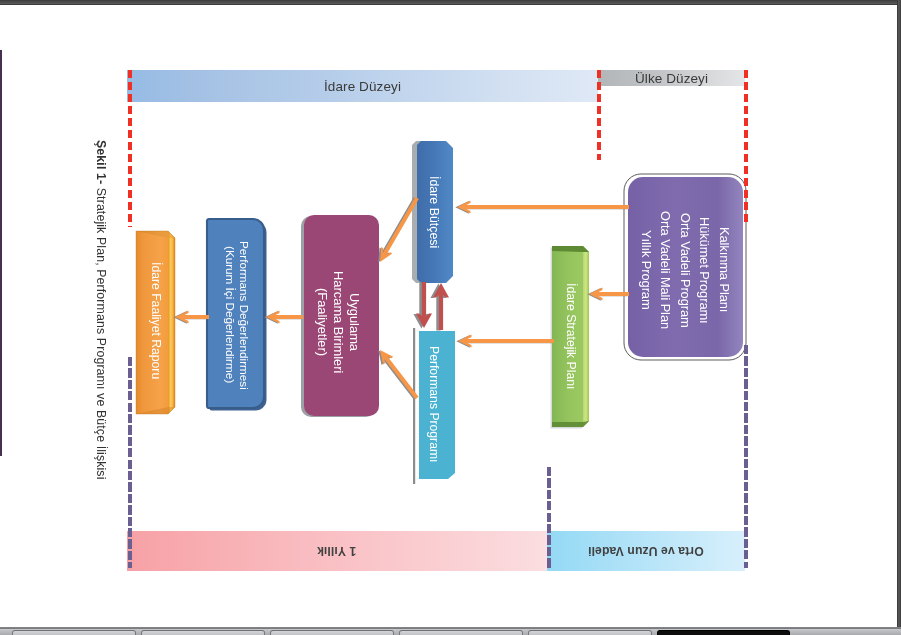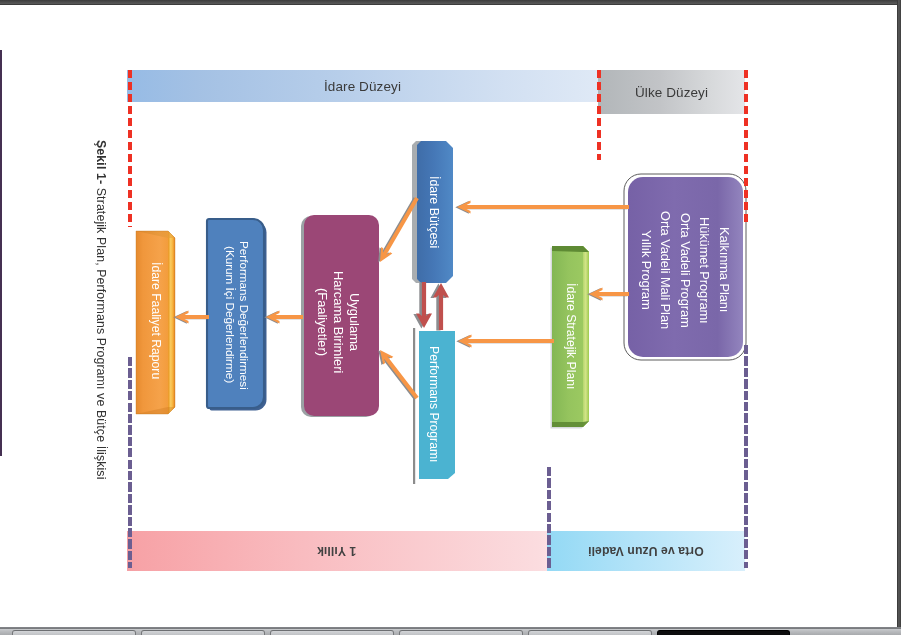--- a/index.html
+++ b/index.html
@@ -40,21 +40,21 @@
              color:#fff; pointer-events:none; }
   .boxtext > span { writing-mode:vertical-rl; text-align:center; line-height:inherit;
                     white-space:pre; display:block; }
 
   
   .bar { position:absolute; display:flex; align-items:center; justify-content:center; }
   .bar span { font-size:13.5px; color:#3a3a3a; letter-spacing:.1px; }
 
   #bar-idare { left:127px; top:70px; width:471px; height:32px;
     background:linear-gradient(90deg,#96BBE5 0%, #A4C1E4 15%, #B7CEEA 45%, #D2E0F2 80%, #DFE9F6 100%); }
-  #bar-ulke  { left:598px; top:70px; width:147px; height:44px;
+  #bar-ulke  { left:598px; top:70px; width:147px; height:16px;
     background:linear-gradient(90deg,#B2B6B9 0%, #B4B8BB 6%, #C2C4C7 42%, #D6D8DA 75%, #E4E5E8 100%); }
   #bar-yillik { left:127px; top:531px; width:420px; height:40px;
     background:linear-gradient(90deg,#F49FA4 0%, #F7A3A7 3%, #F9BCC0 42%, #FBDCDF 98%, #FCE0E3 100%); }
   #bar-orta   { left:547px; top:531px; width:198px; height:40px;
     background:linear-gradient(90deg,#93D8F5 0%, #96DAF5 4%, #B3E3F8 45%, #D0EDFB 88%, #D8EFFC 100%); }
   #bar-yillik span, #bar-orta span { transform:rotate(180deg); font-size:12.2px; font-weight:700; color:#414141; }
 
   
   .vdash { position:absolute; width:4px; }
   .reddash { background:repeating-linear-gradient(180deg,#ee3124 0px,#ee3124 8px,transparent 8px,transparent 12px); }

